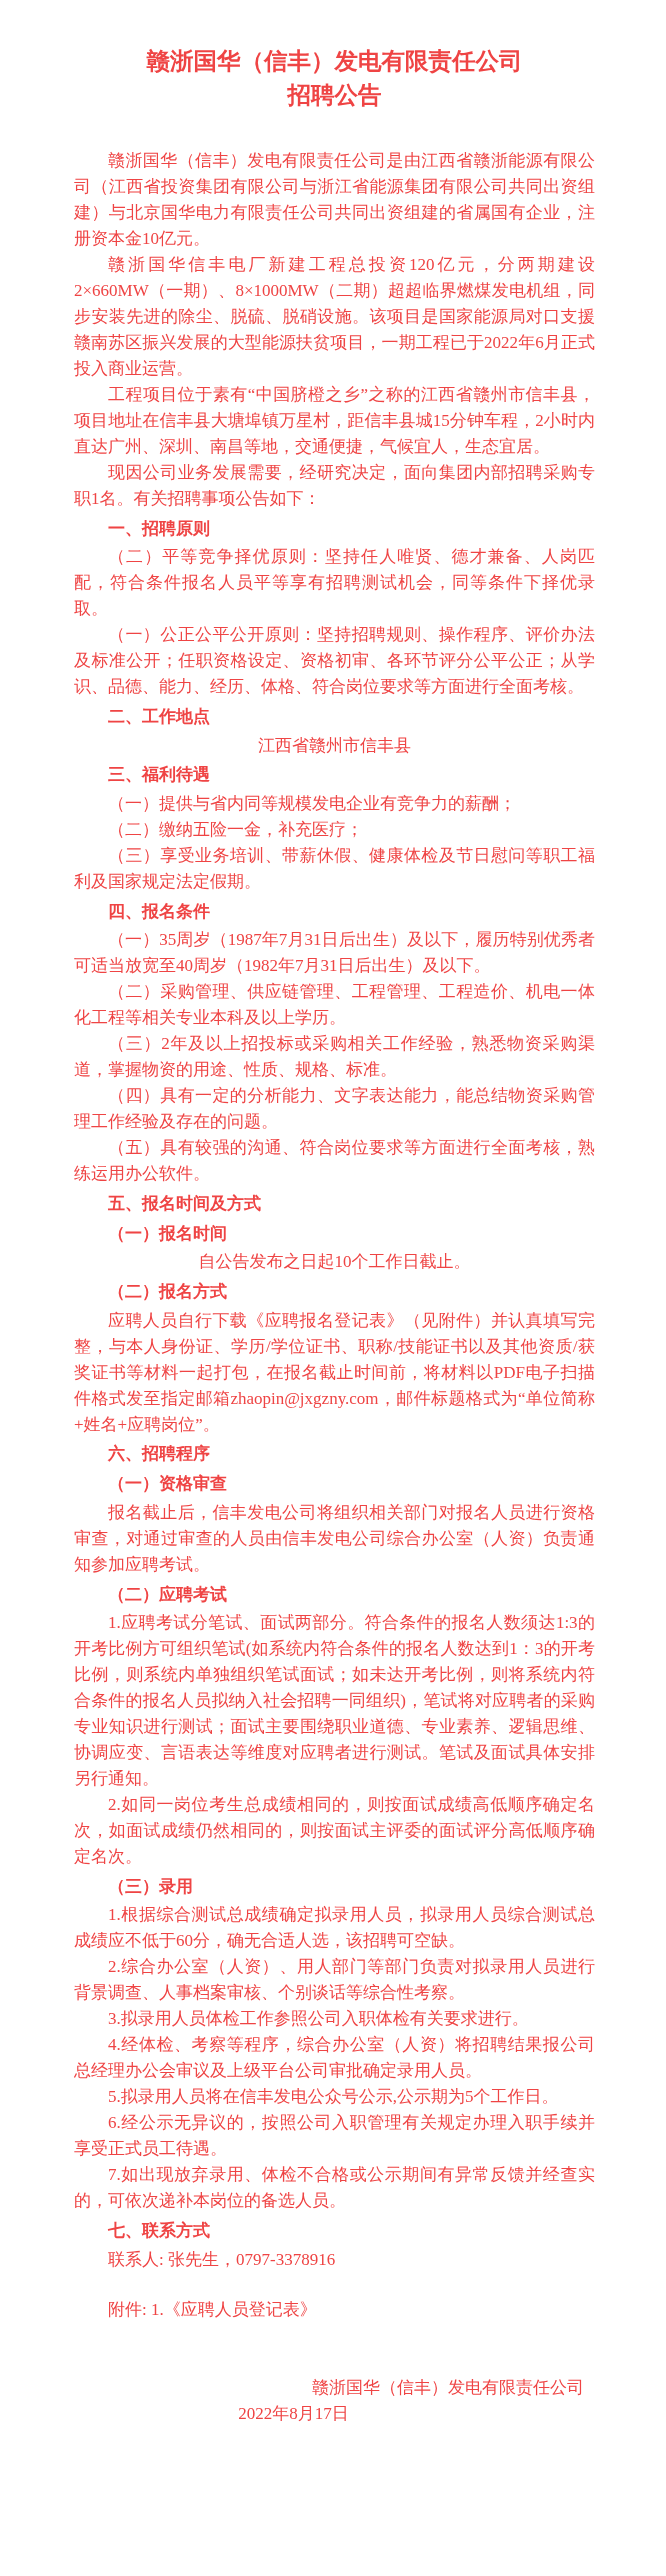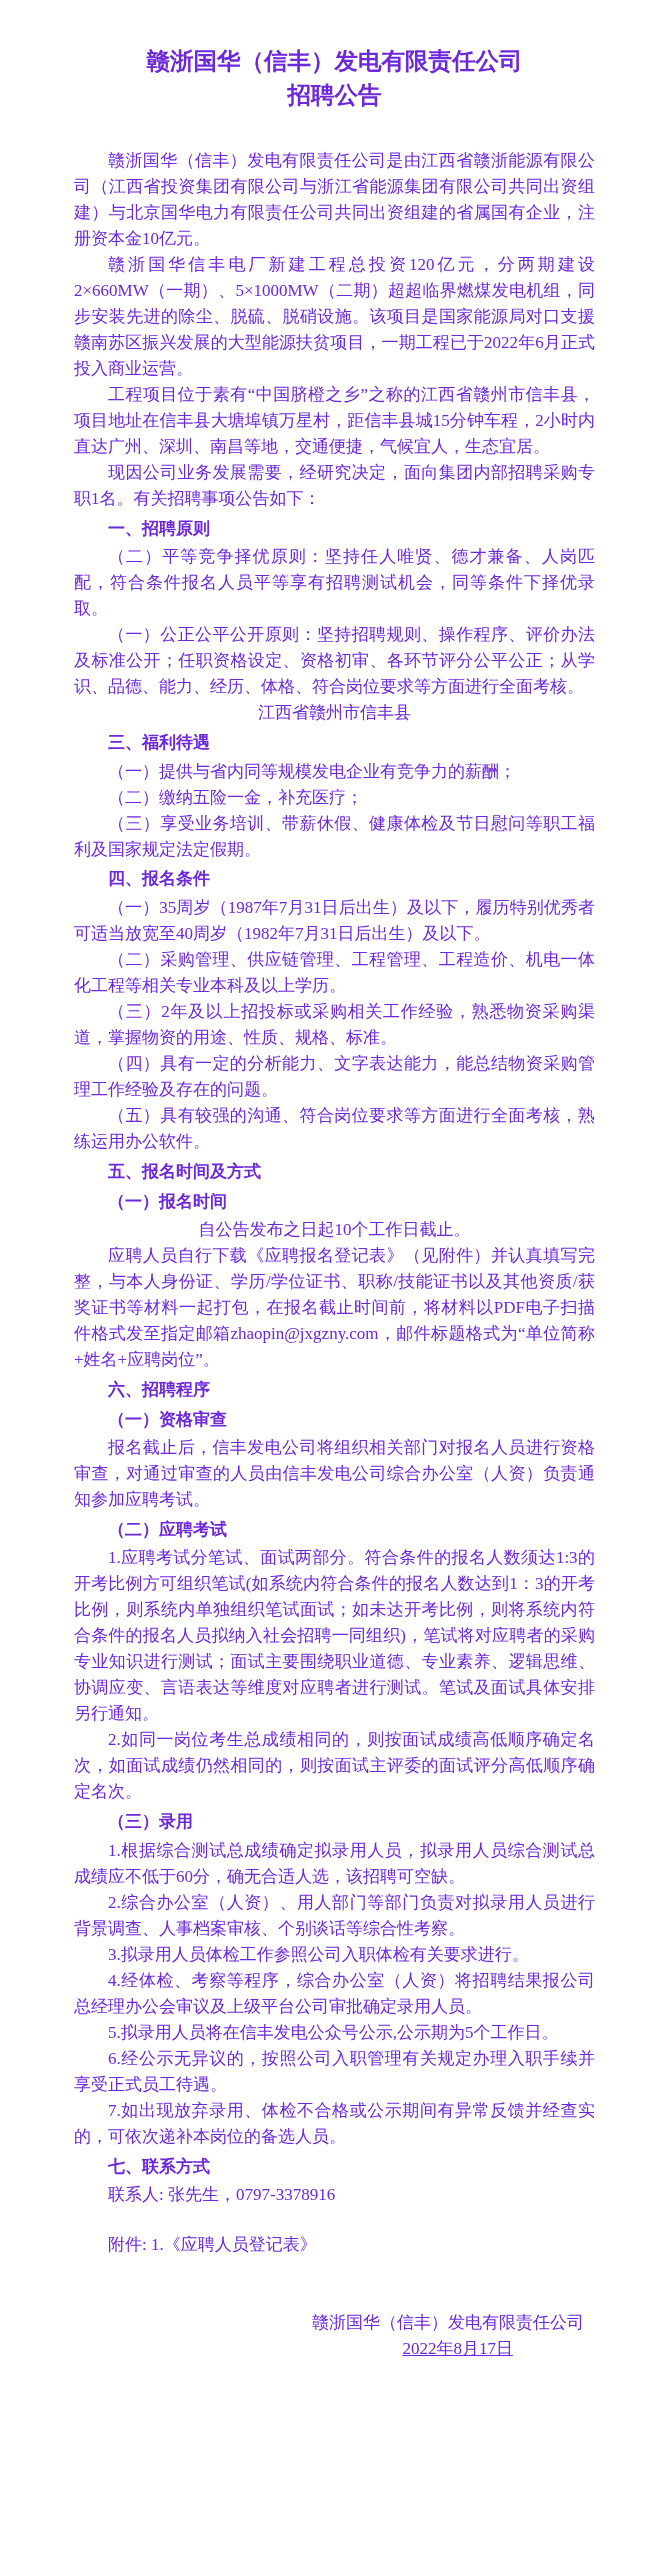--- a/index.html
+++ b/index.html
@@ -6,21 +6,21 @@
     margin: 0;
     padding: 0;
     background: #ffffff;
   }
   .page {
     position: relative;
     width: 666px;
     height: 2576px;
     box-sizing: border-box;
     background: #ffffff;
-    color: #6d28d9;
+    color: #ef4444;
     padding: 44px 71px 0 74px;
     font-family: "Liberation Serif", "DejaVu Serif", serif;
     font-size: 17px;
     line-height: 26px;
     overflow: hidden;
     border-radius: 23px;
   }
   .doc-title {
     text-align: center;
     font-weight: bold;
@@ -61,61 +61,62 @@
   }
   .attach-line-2 {
     text-indent: 5.1em;
   }
   .sign-company {
     text-align: right;
     padding-right: 11px;
     margin-top: 52px;
   }
   .sign-date {
-    text-align: right;
+    text-align: center;
     padding-right: 82px;
-    text-decoration: underline;
   }
 </style>
 </head>
 <body>
 
 <div class="page">
 
   <h1 class="doc-title">
     <span>赣浙国华（信丰）发电有限责任公司</span><br>
     <span>招聘公告</span>
   </h1>
 
   <p class="body-para">赣浙国华（信丰）发电有限责任公司是由江西省赣浙能源有限公司（江西省投资集团有限公司与浙江省能源集团有限公司共同出资组建）与北京国华电力有限责任公司共同出资组建的省属国有企业，注册资本金10亿元。</p>
-  <p class="body-para">赣浙国华信丰电厂新建工程总投资120亿元，分两期建设2×660MW（一期）、5×1000MW（二期）超超临界燃煤发电机组，同步安装先进的除尘、脱硫、脱硝设施。该项目是国家能源局对口支援赣南苏区振兴发展的大型能源扶贫项目，一期工程已于2022年6月正式投入商业运营。</p>
+  <p class="body-para">赣浙国华信丰电厂新建工程总投资120亿元，分两期建设2×660MW（一期）、8×1000MW（二期）超超临界燃煤发电机组，同步安装先进的除尘、脱硫、脱硝设施。该项目是国家能源局对口支援赣南苏区振兴发展的大型能源扶贫项目，一期工程已于2022年6月正式投入商业运营。</p>
   <p class="body-para">工程项目位于素有“中国脐橙之乡”之称的江西省赣州市信丰县，项目地址在信丰县大塘埠镇万星村，距信丰县城15分钟车程，2小时内直达广州、深圳、南昌等地，交通便捷，气候宜人，生态宜居。</p>
   <p class="body-para">现因公司业务发展需要，经研究决定，面向集团内部招聘采购专职1名。有关招聘事项公告如下：</p>
 
   <p class="heading">一、招聘原则</p>
   <p class="body-para">（二）平等竞争择优原则：坚持任人唯贤、德才兼备、人岗匹配，符合条件报名人员平等享有招聘测试机会，同等条件下择优录取。</p>
   <p class="body-para">（一）公正公平公开原则：坚持招聘规则、操作程序、评价办法及标准公开；任职资格设定、资格初审、各环节评分公平公正；从学识、品德、能力、经历、体格、符合岗位要求等方面进行全面考核。</p>
 
+  <p class="heading">二、工作地点</p>
   <p class="noindent-para">江西省赣州市信丰县</p>
 
   <p class="heading">三、福利待遇</p>
   <p class="body-para">（一）提供与省内同等规模发电企业有竞争力的薪酬；</p>
   <p class="body-para">（二）缴纳五险一金，补充医疗；</p>
   <p class="body-para">（三）享受业务培训、带薪休假、健康体检及节日慰问等职工福利及国家规定法定假期。</p>
 
   <p class="heading">四、报名条件</p>
   <p class="body-para">（一）35周岁（1987年7月31日后出生）及以下，履历特别优秀者可适当放宽至40周岁（1982年7月31日后出生）及以下。</p>
   <p class="body-para">（二）采购管理、供应链管理、工程管理、工程造价、机电一体化工程等相关专业本科及以上学历。</p>
   <p class="body-para">（三）2年及以上招投标或采购相关工作经验，熟悉物资采购渠道，掌握物资的用途、性质、规格、标准。</p>
   <p class="body-para">（四）具有一定的分析能力、文字表达能力，能总结物资采购管理工作经验及存在的问题。</p>
   <p class="body-para">（五）具有较强的沟通、符合岗位要求等方面进行全面考核，熟练运用办公软件。</p>
 
   <p class="heading">五、报名时间及方式</p>
   <p class="subheading">（一）报名时间</p>
   <p class="noindent-para">自公告发布之日起10个工作日截止。</p>
+  <p class="subheading">（二）报名方式</p>
   <p class="body-para">应聘人员自行下载《应聘报名登记表》（见附件）并认真填写完整，与本人身份证、学历/学位证书、职称/技能证书以及其他资质/获奖证书等材料一起打包，在报名截止时间前，将材料以PDF电子扫描件格式发至指定邮箱zhaopin@jxgzny.com，邮件标题格式为“单位简称+姓名+应聘岗位”。</p>
 
   <p class="heading">六、招聘程序</p>
   <p class="subheading">（一）资格审查</p>
   <p class="body-para">报名截止后，信丰发电公司将组织相关部门对报名人员进行资格审查，对通过审查的人员由信丰发电公司综合办公室（人资）负责通知参加应聘考试。</p>
   <p class="subheading">（二）应聘考试</p>
   <p class="body-para">1.应聘考试分笔试、面试两部分。符合条件的报名人数须达1:3的开考比例方可组织笔试(如系统内符合条件的报名人数达到1：3的开考比例，则系统内单独组织笔试面试；如未达开考比例，则将系统内符合条件的报名人员拟纳入社会招聘一同组织)，笔试将对应聘者的采购专业知识进行测试；面试主要围绕职业道德、专业素养、逻辑思维、协调应变、言语表达等维度对应聘者进行测试。笔试及面试具体安排另行通知。</p>
   <p class="body-para">2.如同一岗位考生总成绩相同的，则按面试成绩高低顺序确定名次，如面试成绩仍然相同的，则按面试主评委的面试评分高低顺序确定名次。</p>
   <p class="subheading">（三）录用</p>
   <p class="body-para">1.根据综合测试总成绩确定拟录用人员，拟录用人员综合测试总成绩应不低于60分，确无合适人选，该招聘可空缺。</p>

